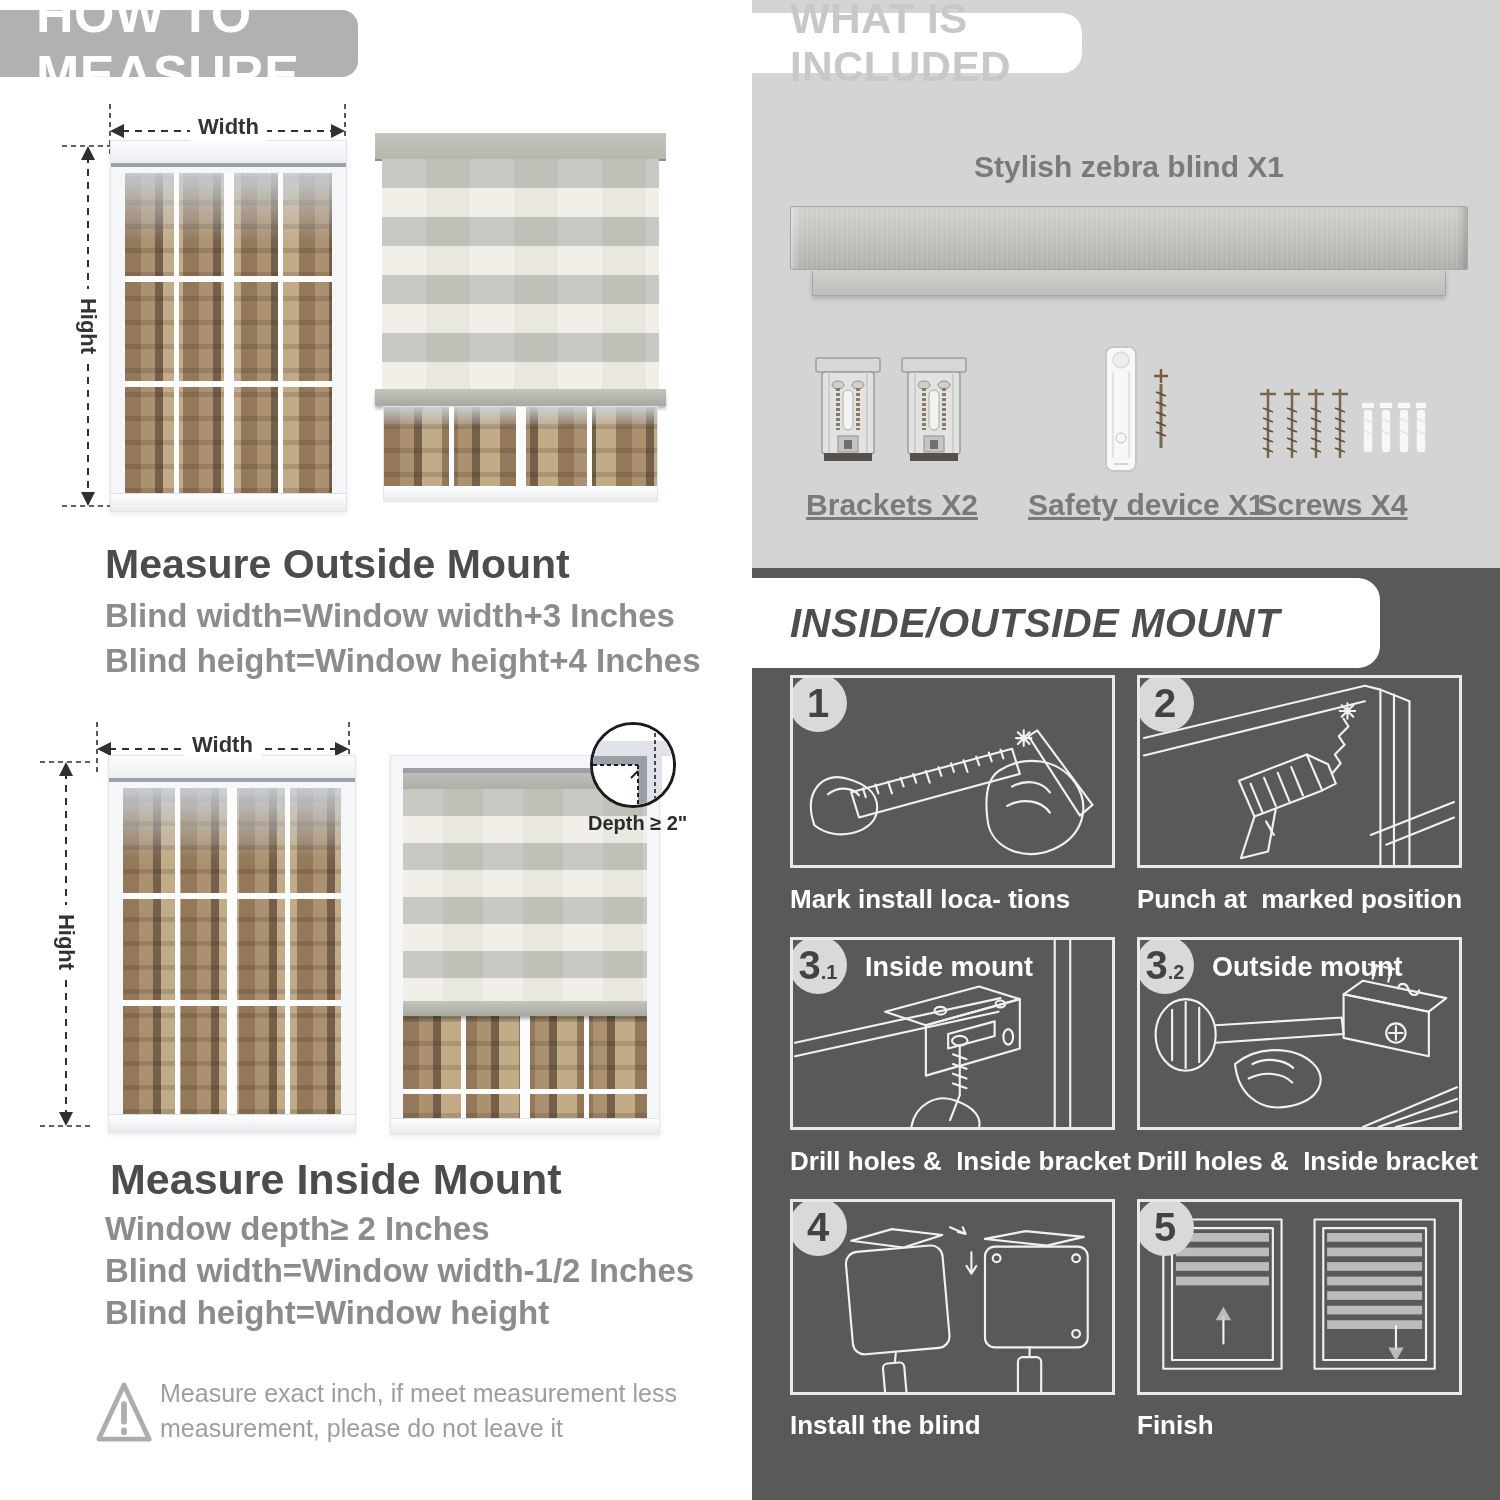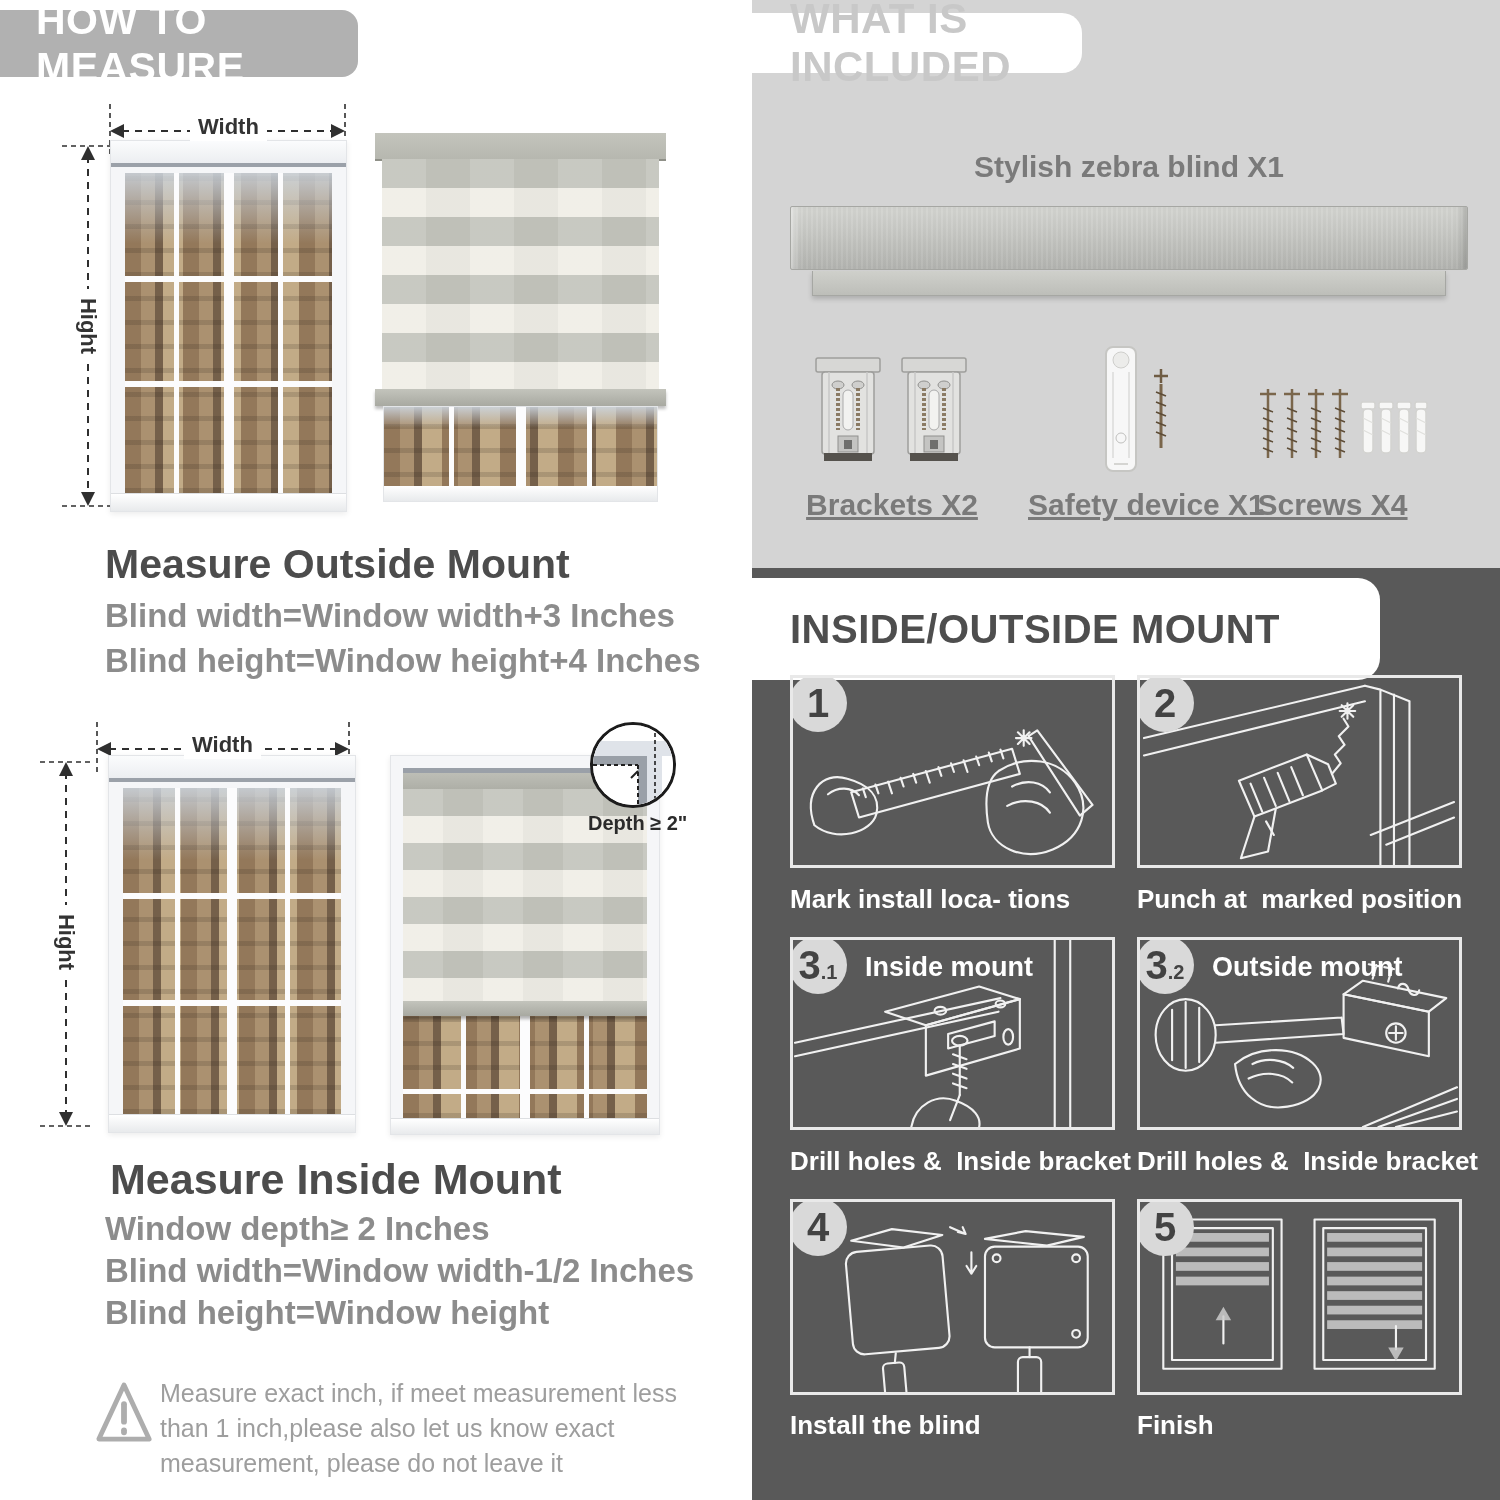--- a/index.html
+++ b/index.html
@@ -11,25 +11,25 @@
   }
   section { display: contents; }
 
   
   .bg-right-top { position:absolute; left:752px; top:0; width:748px; height:568px; background:var(--light-bg,#d4d4d4); }
   .bg-right-bottom { position:absolute; left:752px; top:568px; width:748px; height:932px; background:var(--dark-bg,#595959); }
 
   
   .pill { position:absolute; display:flex; align-items:center; font-weight:700; letter-spacing:.5px; }
   .pill-left { left:0; top:10px; width:358px; height:67px; background:var(--pill-gray,#b1b1b1);
-    border-radius:0 16px 16px 0; color:#fff; font-size:41px; padding-left:36px; }
+    border-radius:0 16px 16px 0; color:#fff; font-size:52px; padding-left:36px; }
   .pill-rt { left:752px; top:13px; width:330px; height:60px; background:#fff;
     border-radius:0 20px 20px 0; color:var(--pill-text-light,#c8c8c8); font-size:42px; padding-left:38px; }
-  .pill-rb { left:752px; top:578px; width:628px; height:102px; background:#fff;
-    border-radius:0 22px 22px 0; color:#4e4e4e; font-size:40px; padding-left:38px; }
+  .pill-rb { left:752px; top:578px; width:628px; height:90px; background:#fff;
+    border-radius:0 22px 22px 0; color:#4e4e4e; font-size:40px; padding-left:38px;font-style:italic; }
 
   
   .sec-title { position:absolute; font-size:41px; font-weight:700; color:var(--title-dark,#4c4c4c); white-space:nowrap; }
   .formula { position:absolute; font-size:33px; font-weight:700; color:var(--formula-gray,#8c8c8c); white-space:nowrap; }
   .note-line { font-size:25px; font-weight:400; color:var(--note-gray,#9e9e9e); line-height:35px; white-space:nowrap; }
   .note-block { position:absolute; left:160px; top:1376px; }
   .note-tri { position:absolute; left:95px; top:1378px; width:58px; height:68px; }
 
   
   .arrow { position:absolute; overflow:visible; }
@@ -267,21 +267,20 @@
     <p class="formula" style="left:105px;top:1294px">Blind height=Window height</p>
 
     
     <svg class="note-tri" viewBox="0 0 60 70">
       <path class="tri-path" d="M30,7 L56,63 L4,63 Z"></path>
       <path d="M30,27 L30,45" stroke="#adadad" stroke-width="6" stroke-linecap="round" fill="none"></path>
       <path d="M30,54 L30,56" stroke="#adadad" stroke-width="6" stroke-linecap="round" fill="none"></path>
     </svg>
     <div class="note-block">
       <div class="note-line">Measure exact inch, if meet measurement less</div>
-      <div class="note-line">than 1 inch,please also let us know exact</div>
       <div class="note-line">measurement, please do not leave it</div>
     </div>
   </section>
 
   
   <section>
     <div class="pill pill-rt">
       <span>WHAT IS INCLUDED</span>
     </div>
 

